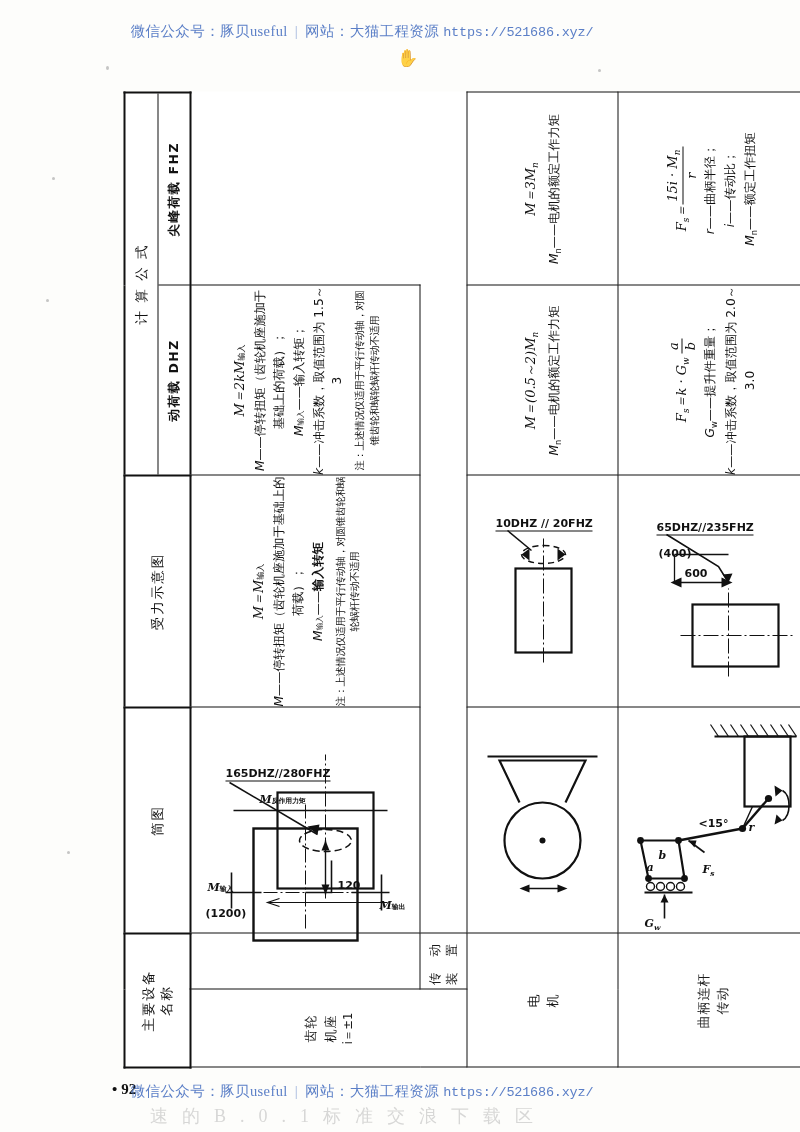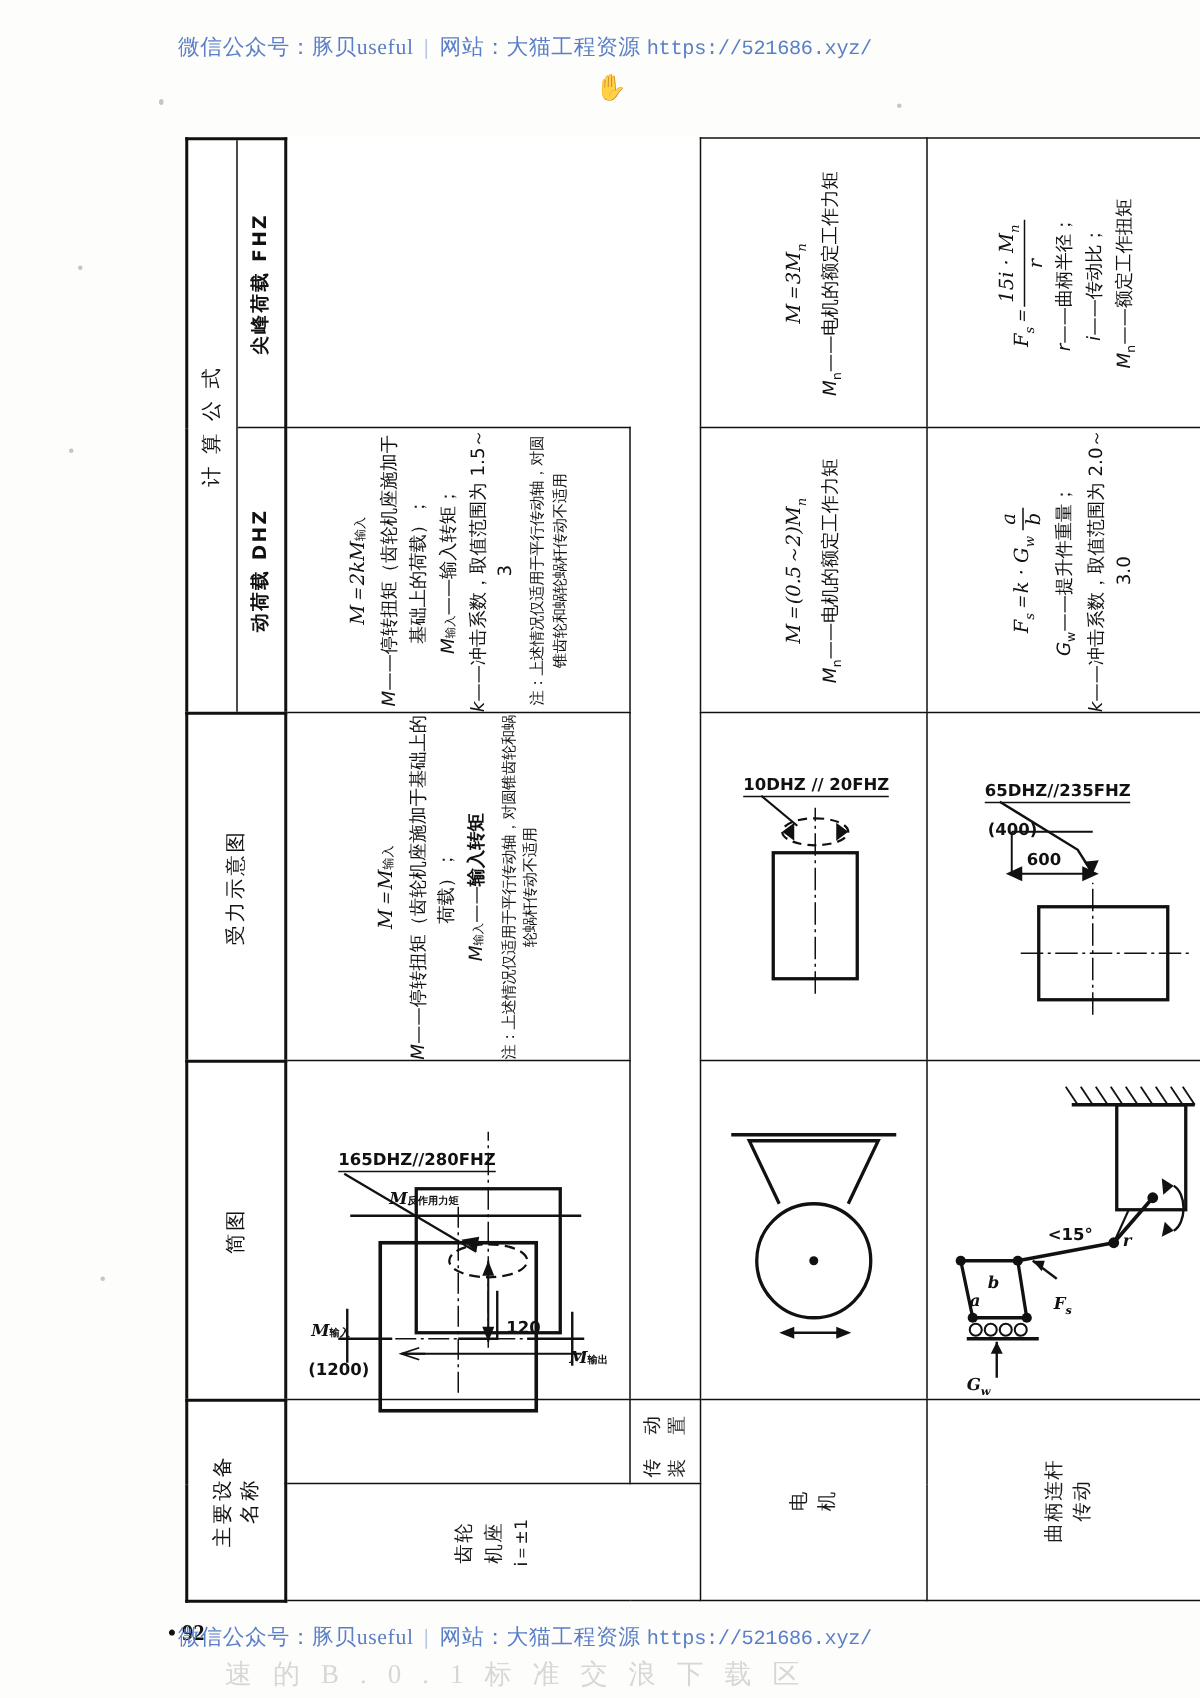--- a/index.html
+++ b/index.html
@@ -6,21 +6,21 @@
   body{
     width:800px;height:1132px;
     background:#fdfdfb;
     font-family:"Liberation Serif", serif;
     color:#1a1a1a;
     position:relative;
     overflow:hidden;
   }
   
   .wm{
-    position:absolute;left:0;width:700px;
+    position:absolute;left:12px;width:700px;
     text-align:center;
     color:#5b7fc7;
     font-family:"Liberation Serif", serif;
     font-size:14.5px;
     letter-spacing:.4px;
     white-space:nowrap;
     user-select:none;
   }
   .wm .sep{color:#9ab0da;margin:0 7px;font-weight:300;}
   .wm .url{font-family:"Liberation Mono", monospace;font-size:13.5px;letter-spacing:-.2px;}

